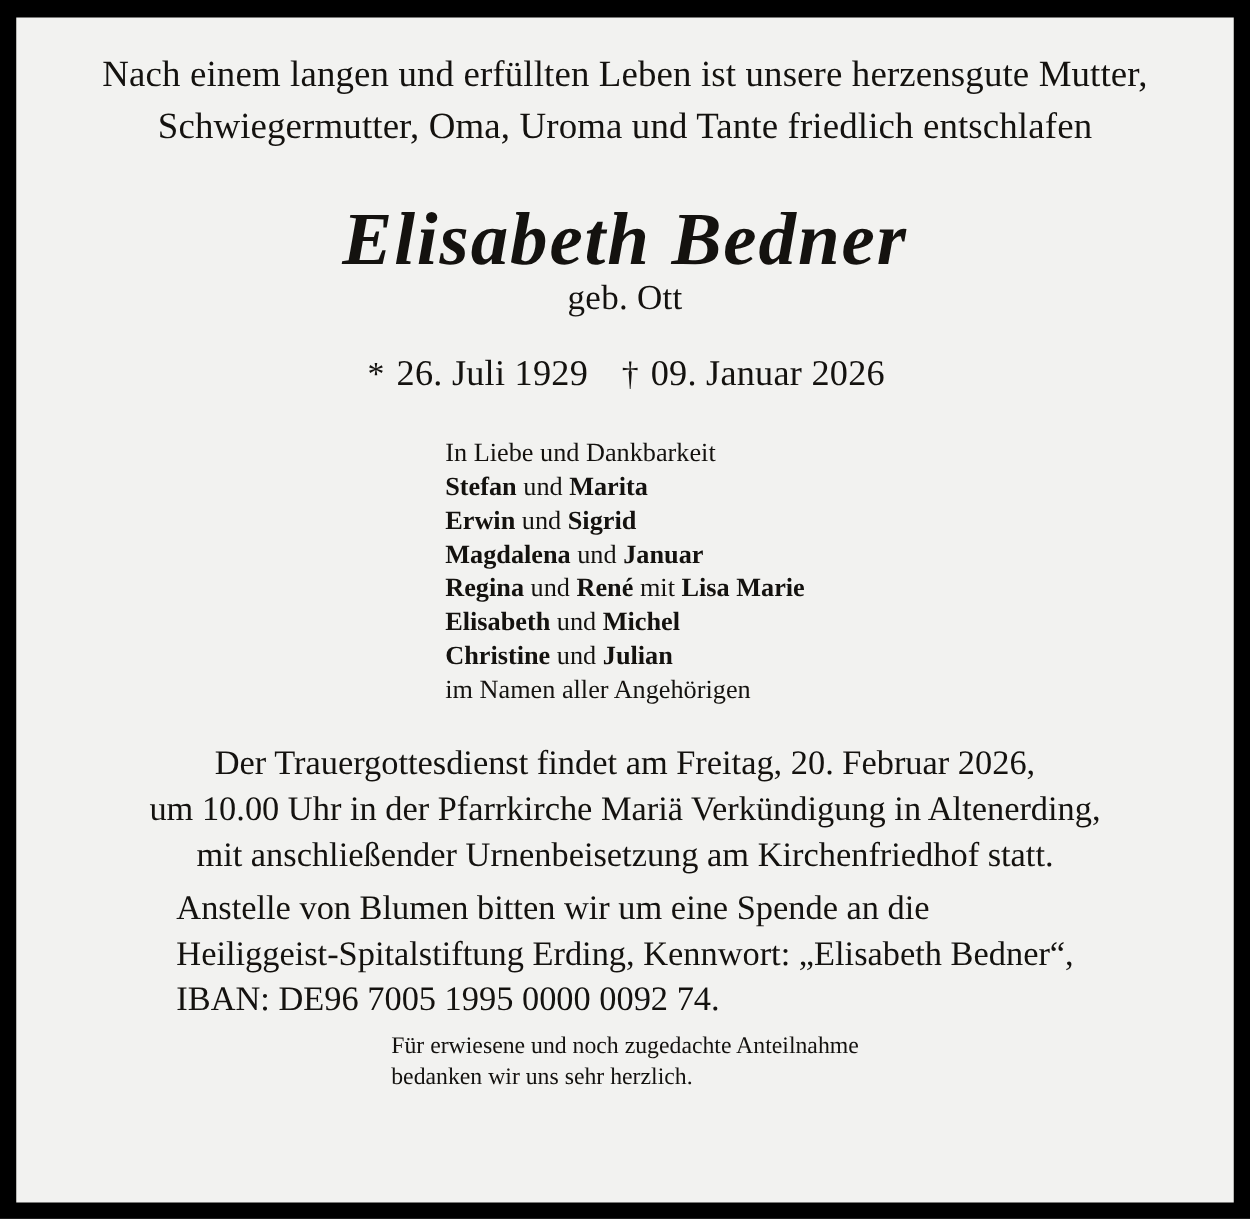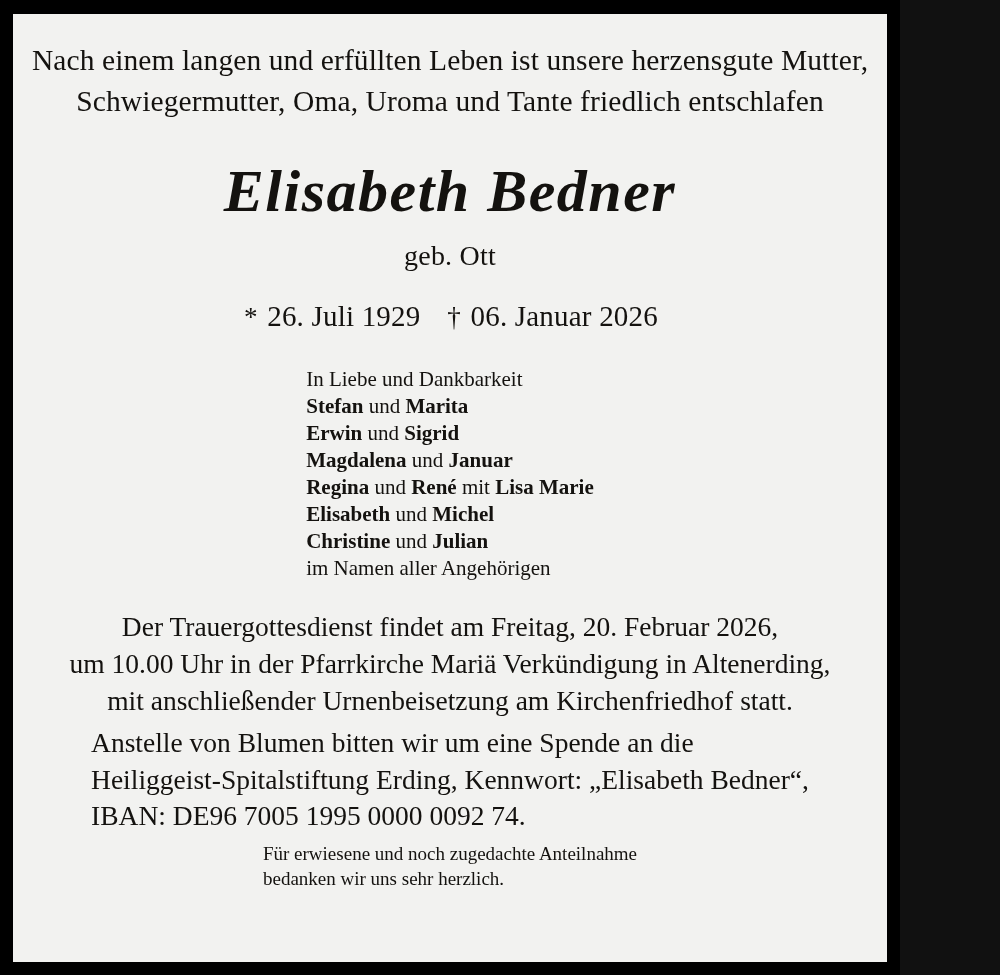--- a/index.html
+++ b/index.html
@@ -8,21 +8,21 @@
     background: #111111;
   }
   body {
     width: 1000px;
     height: 975px;
     overflow: hidden;
     font-family: "Liberation Serif", serif;
   }
   .obituary {
     box-sizing: border-box;
-    width: 900px;
+    width: 1000px;
     height: 975px;
     background: #000000;
     padding: 14px 13px 13px 13px;
   }
   .inner {
     box-sizing: border-box;
     width: 100%;
     height: 100%;
     background: #f2f2f0;
     padding: 26px 22px 10px 22px;
@@ -45,21 +45,20 @@
     font-size: 60px;
     font-weight: bold;
     font-style: italic;
     letter-spacing: 1.5px;
     margin-top: 39px;
     line-height: 1.05;
     text-align: center;
   }
   .maiden {
     font-size: 28px;
-    margin-top: 17px;
     text-align: center;
     letter-spacing: 0.2px;
   }
   .dates {
     font-size: 29px;
     margin-top: 28px;
     text-align: center;
     letter-spacing: 0.2px;
   }
   .dates .sym {
@@ -122,21 +121,21 @@
 
     <div class="name">Elisabeth Bedner</div>
 
     <div class="maiden">geb. Ott</div>
 
     <div class="dates">
       <span class="sym">*</span>
       <span>26. Juli 1929</span>
       <span class="gap"></span>
       <span class="sym">†</span>
-      <span>06. Januar 2026</span>
+      <span>09. Januar 2026</span>
     </div>
 
     <div class="family">
       <div class="line">In Liebe und Dankbarkeit</div>
 
       <div class="line">
         <b>Stefan</b><span> und </span><b>Marita</b>
       </div>
 
       <div class="line">

